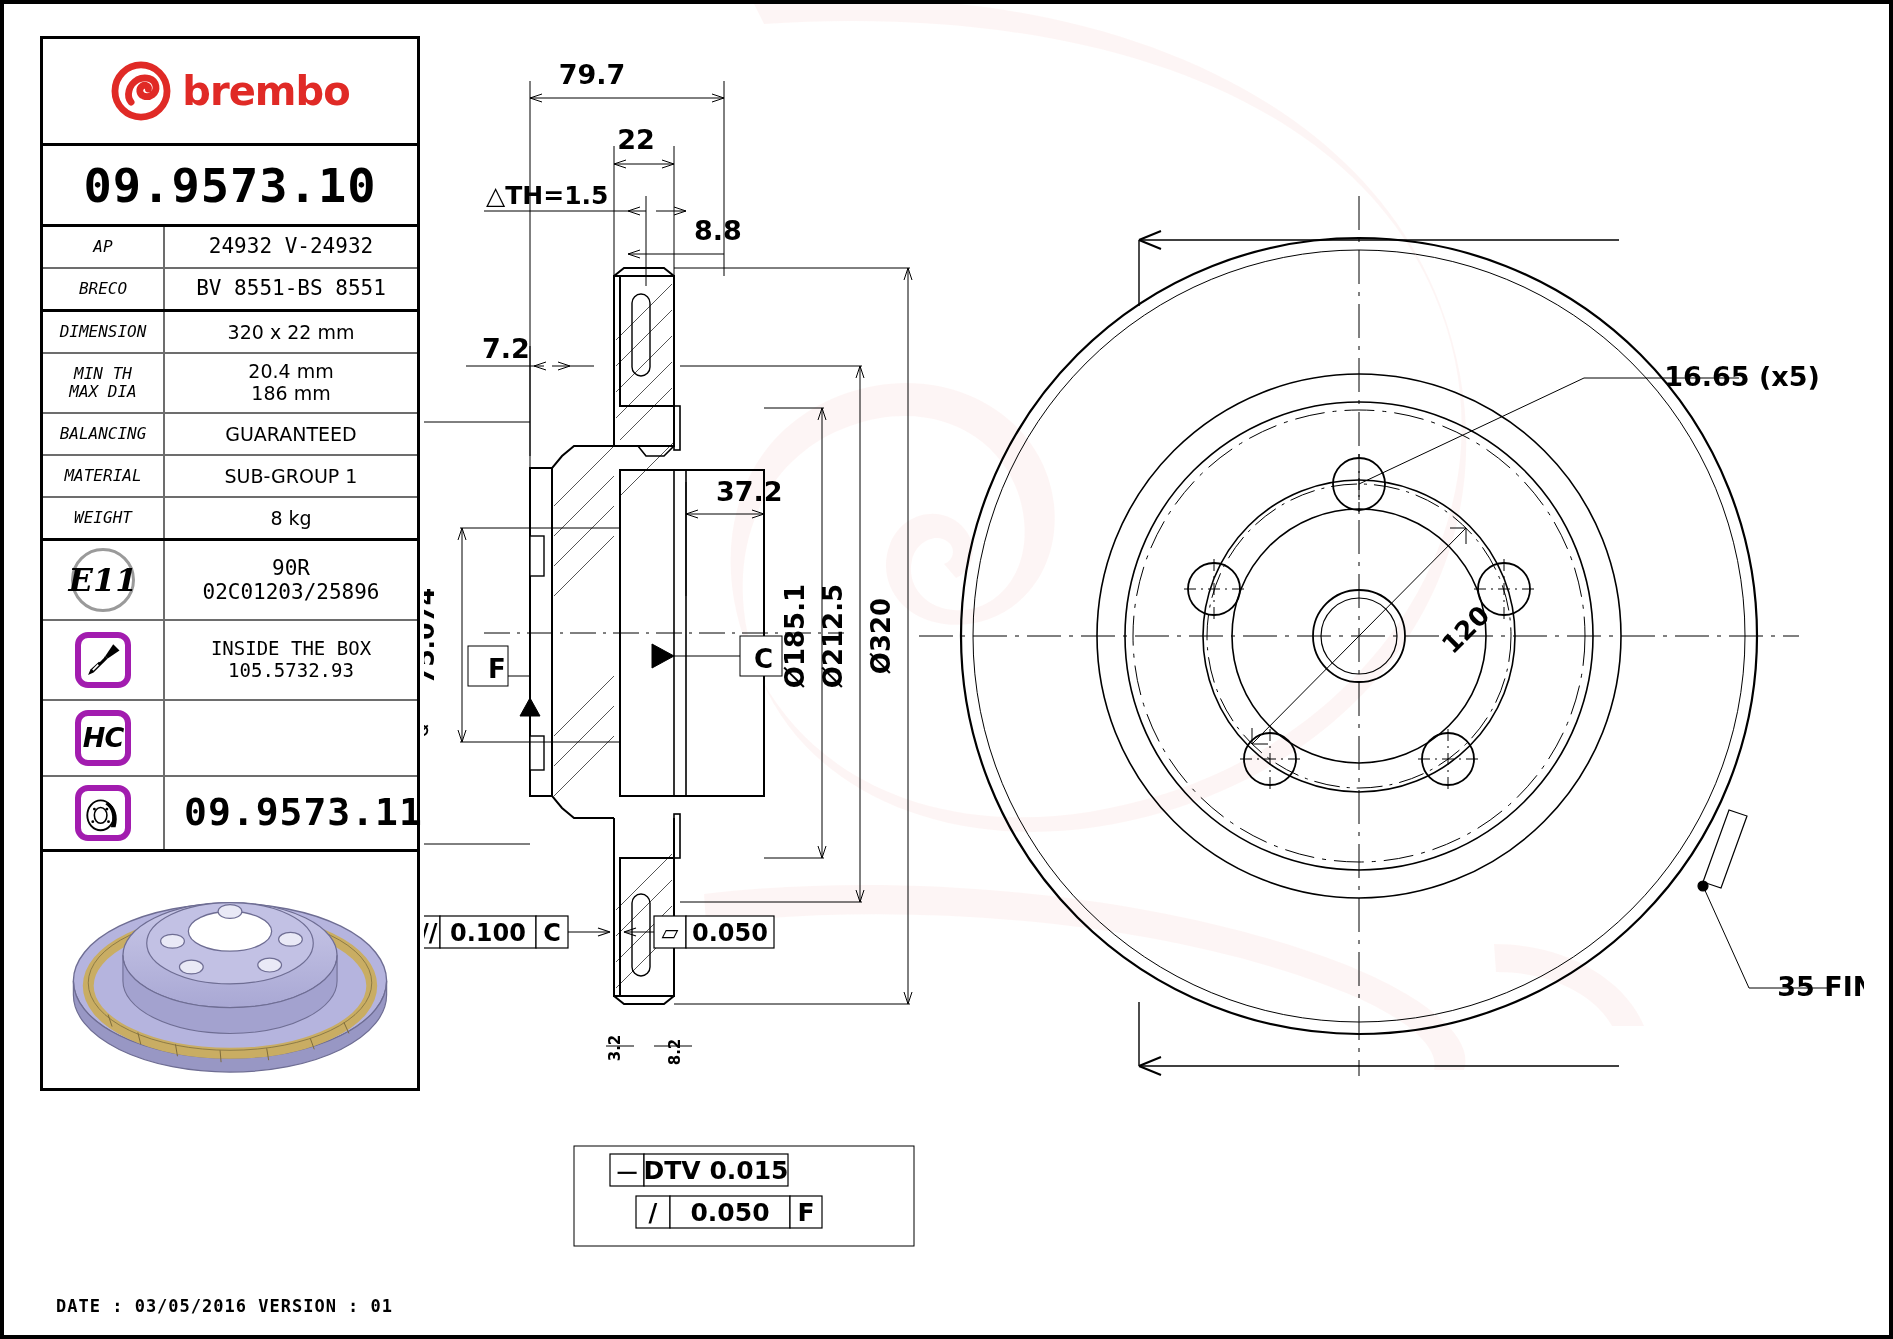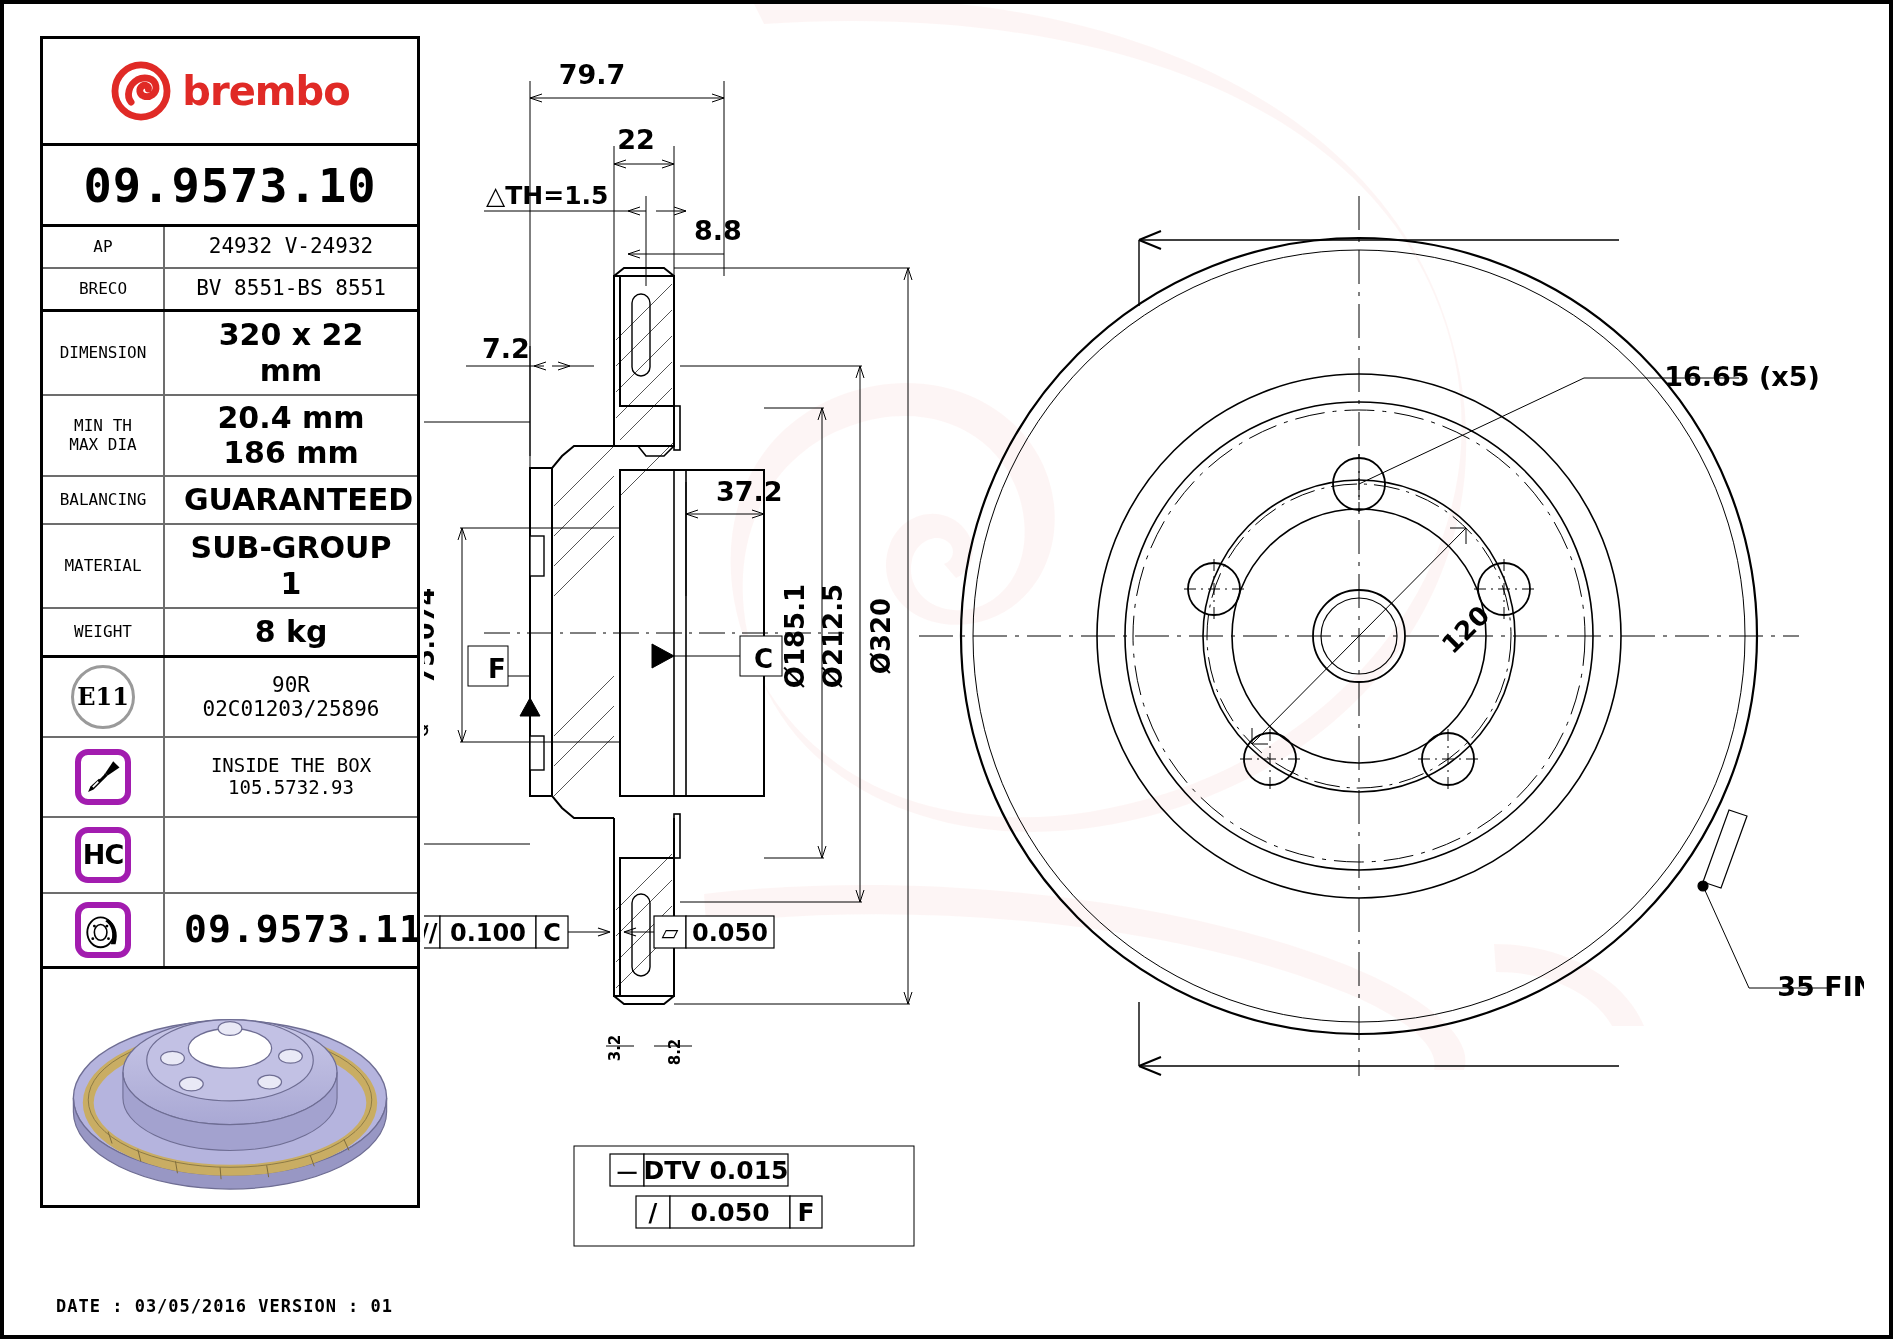--- a/index.html
+++ b/index.html
@@ -12,31 +12,31 @@
   
   .panel{position:absolute;left:36px;top:32px;width:380px;border:3px solid #000;box-sizing:border-box;background:#fff;}
   .logo-cell{height:104px;border-bottom:3px solid #000;display:flex;align-items:center;justify-content:center;gap:10px;}
   .logo-mark{width:62px;height:62px;flex:0 0 auto;}
   .logo-word{font-family:"DejaVu Sans","Liberation Sans",sans-serif;font-weight:700;font-size:40px;color:#e02a26;letter-spacing:-1px;line-height:1;}
   .pn-cell{height:78px;border-bottom:3px solid #000;display:flex;align-items:center;justify-content:center;}
   .pn-text{font-size:47px;font-weight:700;letter-spacing:1px;}
   .row{display:flex;border-bottom:2px solid #6d6d6d;min-height:40px;}
   .row:last-child{border-bottom:none;}
   .row.thick{border-bottom:3px solid #000;}
-  .k{width:122px;flex:0 0 122px;border-right:2px solid #6d6d6d;display:flex;align-items:center;justify-content:center;text-align:center;font-size:16px;line-height:1.15;padding:4px 2px;box-sizing:border-box;}
+  .k{width:122px;flex:0 0 122px;border-right:2px solid #6d6d6d;display:flex;align-items:center;justify-content:center;text-align:center;font-size:16px;line-height:1.15;padding:4px 2px;box-sizing:border-box;font-style:italic;}
   .v{flex:1;display:flex;align-items:center;justify-content:center;text-align:center;font-size:21px;line-height:1.2;padding:5px 19px;box-sizing:border-box;}
   .v.small{font-size:19px;}
-  .v.sans{font-family:"DejaVu Sans","Liberation Sans",sans-serif;font-weight:700;font-size:30px;}
+  .v.sans{font-family:"DejaVu Sans","Liberation Sans",sans-serif;font-weight:400;font-size:19px;}
   .v2{display:flex;flex-direction:column;align-items:center;justify-content:center;line-height:1.15;}
   .row.tall{min-height:58px;}
   .row.e11{min-height:78px;}
   .row.box{min-height:78px;}
   .row.hc{min-height:74px;}
   .row.disc{min-height:72px;}
-  .e11-badge{width:58px;height:58px;border:3px solid #9a9a9a;border-radius:50%;display:flex;align-items:center;justify-content:center;font-family:"DejaVu Serif","Liberation Serif",serif;font-weight:700;font-size:24px;}
+  .e11-badge{width:58px;height:58px;border:3px solid #9a9a9a;border-radius:50%;display:flex;align-items:center;justify-content:center;font-family:"DejaVu Serif","Liberation Serif",serif;font-weight:700;font-size:32px;}
   .sq-badge{width:56px;height:56px;border:6px solid #a21caf;border-radius:13px;display:flex;align-items:center;justify-content:center;box-sizing:border-box;}
   .hc-badge{font-family:"DejaVu Sans","Liberation Sans",sans-serif;font-weight:700;font-size:27px;letter-spacing:-1px;}
   .photo-cell{height:236px;display:flex;align-items:center;justify-content:center;}
   .footer-date{position:absolute;left:52px;top:1292px;font-size:17px;letter-spacing:1px;font-weight:700;}
 
   
   .dwg{position:absolute;left:420px;top:32px;width:1440px;height:1240px;}
   .dwg svg{display:block;}
   .lbl{font-family:"DejaVu Sans","Liberation Sans",sans-serif;font-weight:700;}
 </style>

